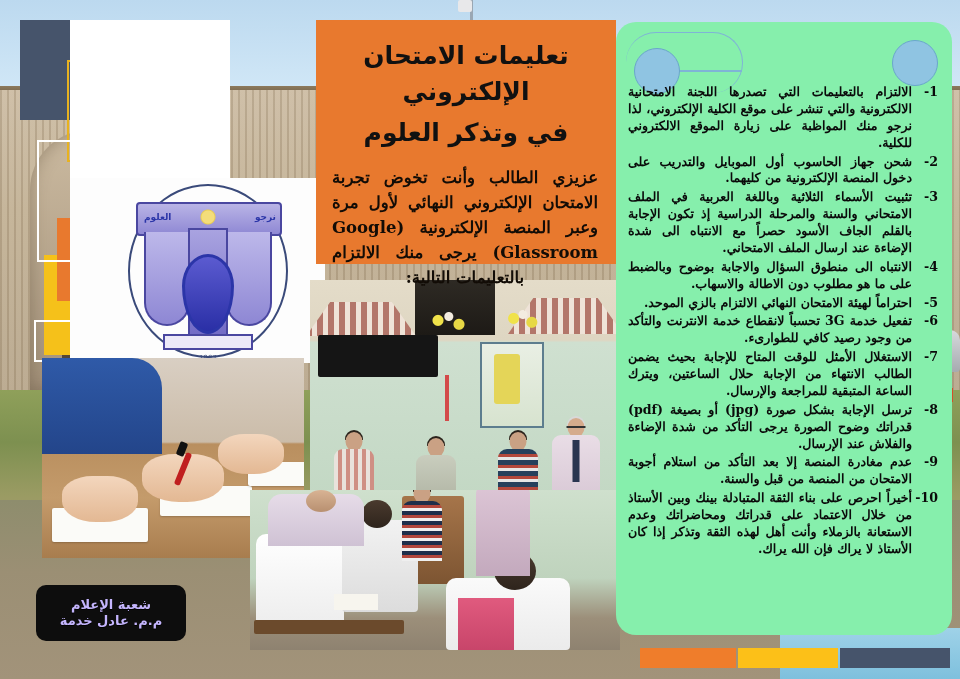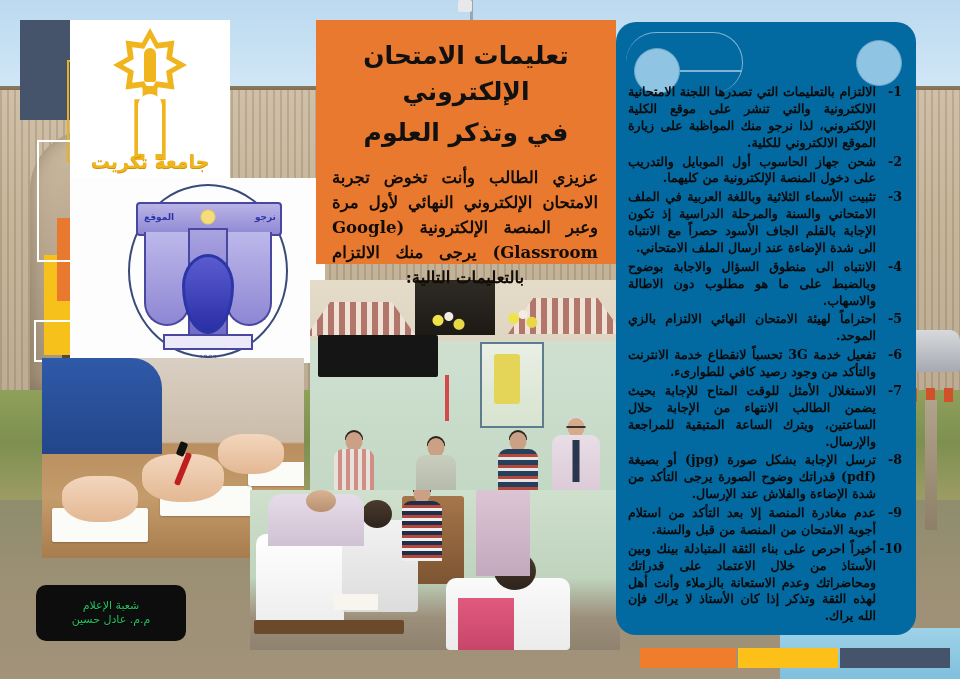--- a/index.html
+++ b/index.html
@@ -113,22 +113,22 @@
     background:#e8792e;}
   .headline{margin:0;padding:18px 6px 0;text-align:center;
     font-family:"DejaVu Sans","Liberation Sans",sans-serif;
     font-weight:bold;font-size:25px;line-height:1.45;color:#111;}
   .headline .l2{display:block;margin-top:4px;}
   .intro{margin:0;padding:14px 18px 0 16px;text-align:justify;text-align-last:center;
     font-family:"DejaVu Serif","Liberation Serif",serif;
     font-weight:bold;font-size:16.5px;line-height:1.52;color:#120c06;}
 
   
-  .blue-panel{position:absolute;left:616px;top:22px;width:300px;height:613px;
-    background:#0369a1;border-radius:20px;overflow:hidden;}
+  .blue-panel{position:absolute;left:616px;top:22px;width:336px;height:613px;
+    background:#86efac;border-radius:20px;overflow:hidden;}
   .swirl-wrap{position:absolute;left:8px;top:8px;width:120px;height:58px;}
   .swirl-bar{position:absolute;left:14px;top:40px;width:104px;height:2px;background:#7fb4d6;}
   .swirl-disc{position:absolute;left:10px;top:18px;width:44px;height:44px;
     border-radius:50%;background:#8fc4e2;border:1px solid #6aa6cb;}
   .swirl-arc{position:absolute;left:2px;top:2px;width:116px;height:60px;
     border:1px solid #7fb4d6;border-radius:30px;border-bottom:none;border-left:none;}
   .swirl-br{position:absolute;right:-4px;bottom:-6px;width:70px;height:60px;}
   .swirl-br .swirl-disc{left:6px;top:10px;}
   ol.rules{list-style:none;margin:0;padding:62px 14px 10px 12px;counter-reset:r;}
   ol.rules li{counter-increment:r;position:relative;
@@ -136,21 +136,21 @@
     font-weight:bold;font-size:12.6px;line-height:1.34;color:#0a0a0a;
     text-align:justify;padding-right:26px;margin-bottom:2px;}
   ol.rules li::before{content:counter(r) "-";position:absolute;right:0;top:0;
     font-family:"DejaVu Serif","Liberation Serif",serif;font-weight:bold;font-size:12.6px;}
 
   
   .badge{position:absolute;left:36px;top:585px;width:150px;height:56px;
     background:#0d0d0d;border-radius:10px;display:flex;flex-direction:column;
     align-items:center;justify-content:center;gap:1px;}
   .badge span{font-family:"DejaVu Sans","Liberation Sans",sans-serif;
-    font-weight:normal;font-size:11px;color:#22c55e;line-height:1.15;
+    font-weight:bold;font-size:13px;color:#c4b5fd;line-height:1.15;
     text-shadow:0 1px 0 #000;}
 
   
   .bar{position:absolute;top:648px;height:20px;}
   .bar-orange{left:640px;width:96px;background:#ef7d2b;}
   .bar-gold{left:738px;width:100px;background:#fcc018;}
   .bar-slate{left:840px;width:110px;background:#46546b;}
 
   
   .uni-logo{position:absolute;left:88px;top:24px;width:124px;height:150px;}
@@ -225,39 +225,31 @@
   <div class="blk blk-slate" style="left:253px;top:280px;width:53px;height:58px;"></div>
 
   <div class="frm frm-gold" style="left:67px;top:60px;width:105px;height:98px;"></div>
   <div class="frm frm-white" style="left:37px;top:140px;width:110px;height:118px;"></div>
   <div class="frm frm-gold" style="left:244px;top:287px;width:58px;height:55px;"></div>
   <div class="frm frm-white" style="left:34px;top:320px;width:115px;height:38px;"></div>
 
   <div class="photo ph-logo-white"></div>
   <div class="photo ph-seal-white"></div>
 
-  <div class="uni-logo">
-    <div class="uni-star"></div>
-    <div class="uni-star-in"></div>
-    <div class="uni-pen"></div>
-    <div class="uni-tower"></div>
-    <div class="uni-tower-in"></div>
-    <div class="uni-name">جامعة تكريت</div>
-  </div>
 
   <div class="seal">
     <div class="seal-ring"></div>
     <div class="seal-t"></div>
     <div class="seal-t-stem"></div>
     <div class="seal-u-l"></div>
     <div class="seal-u-r"></div>
     <div class="seal-s"></div>
     <div class="seal-sun"></div>
     <div class="seal-txt r">نرجو</div>
-    <div class="seal-txt l">الموقع</div>
+    <div class="seal-txt l">العلوم</div>
     <div class="seal-base"></div>
     <div class="seal-year">1987</div>
   </div>
 
   <div class="photo ph-desk">
     <div class="ph-desk-bg"></div>
     <div class="ph-desk-paper" style="left:10px;top:150px;width:96px;height:34px;"></div>
     <div class="ph-desk-paper" style="left:118px;top:128px;width:92px;height:30px;"></div>
     <div class="ph-desk-paper" style="left:206px;top:104px;width:60px;height:24px;"></div>
     <div class="hand" style="left:20px;top:118px;width:76px;height:46px;"></div>
@@ -352,20 +344,20 @@
       <li>عدم مغادرة المنصة إلا بعد التأكد من استلام أجوبة الامتحان من المنصة من قبل والسنة.</li>
       <li>أخيراً احرص على بناء الثقة المتبادلة بينك وبين الأستاذ من خلال الاعتماد على قدراتك ومحاضراتك وعدم الاستعانة بالزملاء وأنت أهل لهذه الثقة وتذكر إذا كان الأستاذ لا يراك فإن الله يراك.</li>
     </ol>
     <div class="swirl-wrap swirl-br">
       <div class="swirl-disc"></div>
     </div>
   </div>
 
   <div class="badge">
     <span>شعبة الإعلام</span>
-    <span>م.م. عادل حسين</span>
+    <span>م.م. عادل خدمة</span>
   </div>
 
   <div class="bar bar-orange"></div>
   <div class="bar bar-gold"></div>
   <div class="bar bar-slate"></div>
 
 </div>
 
 </body></html>

